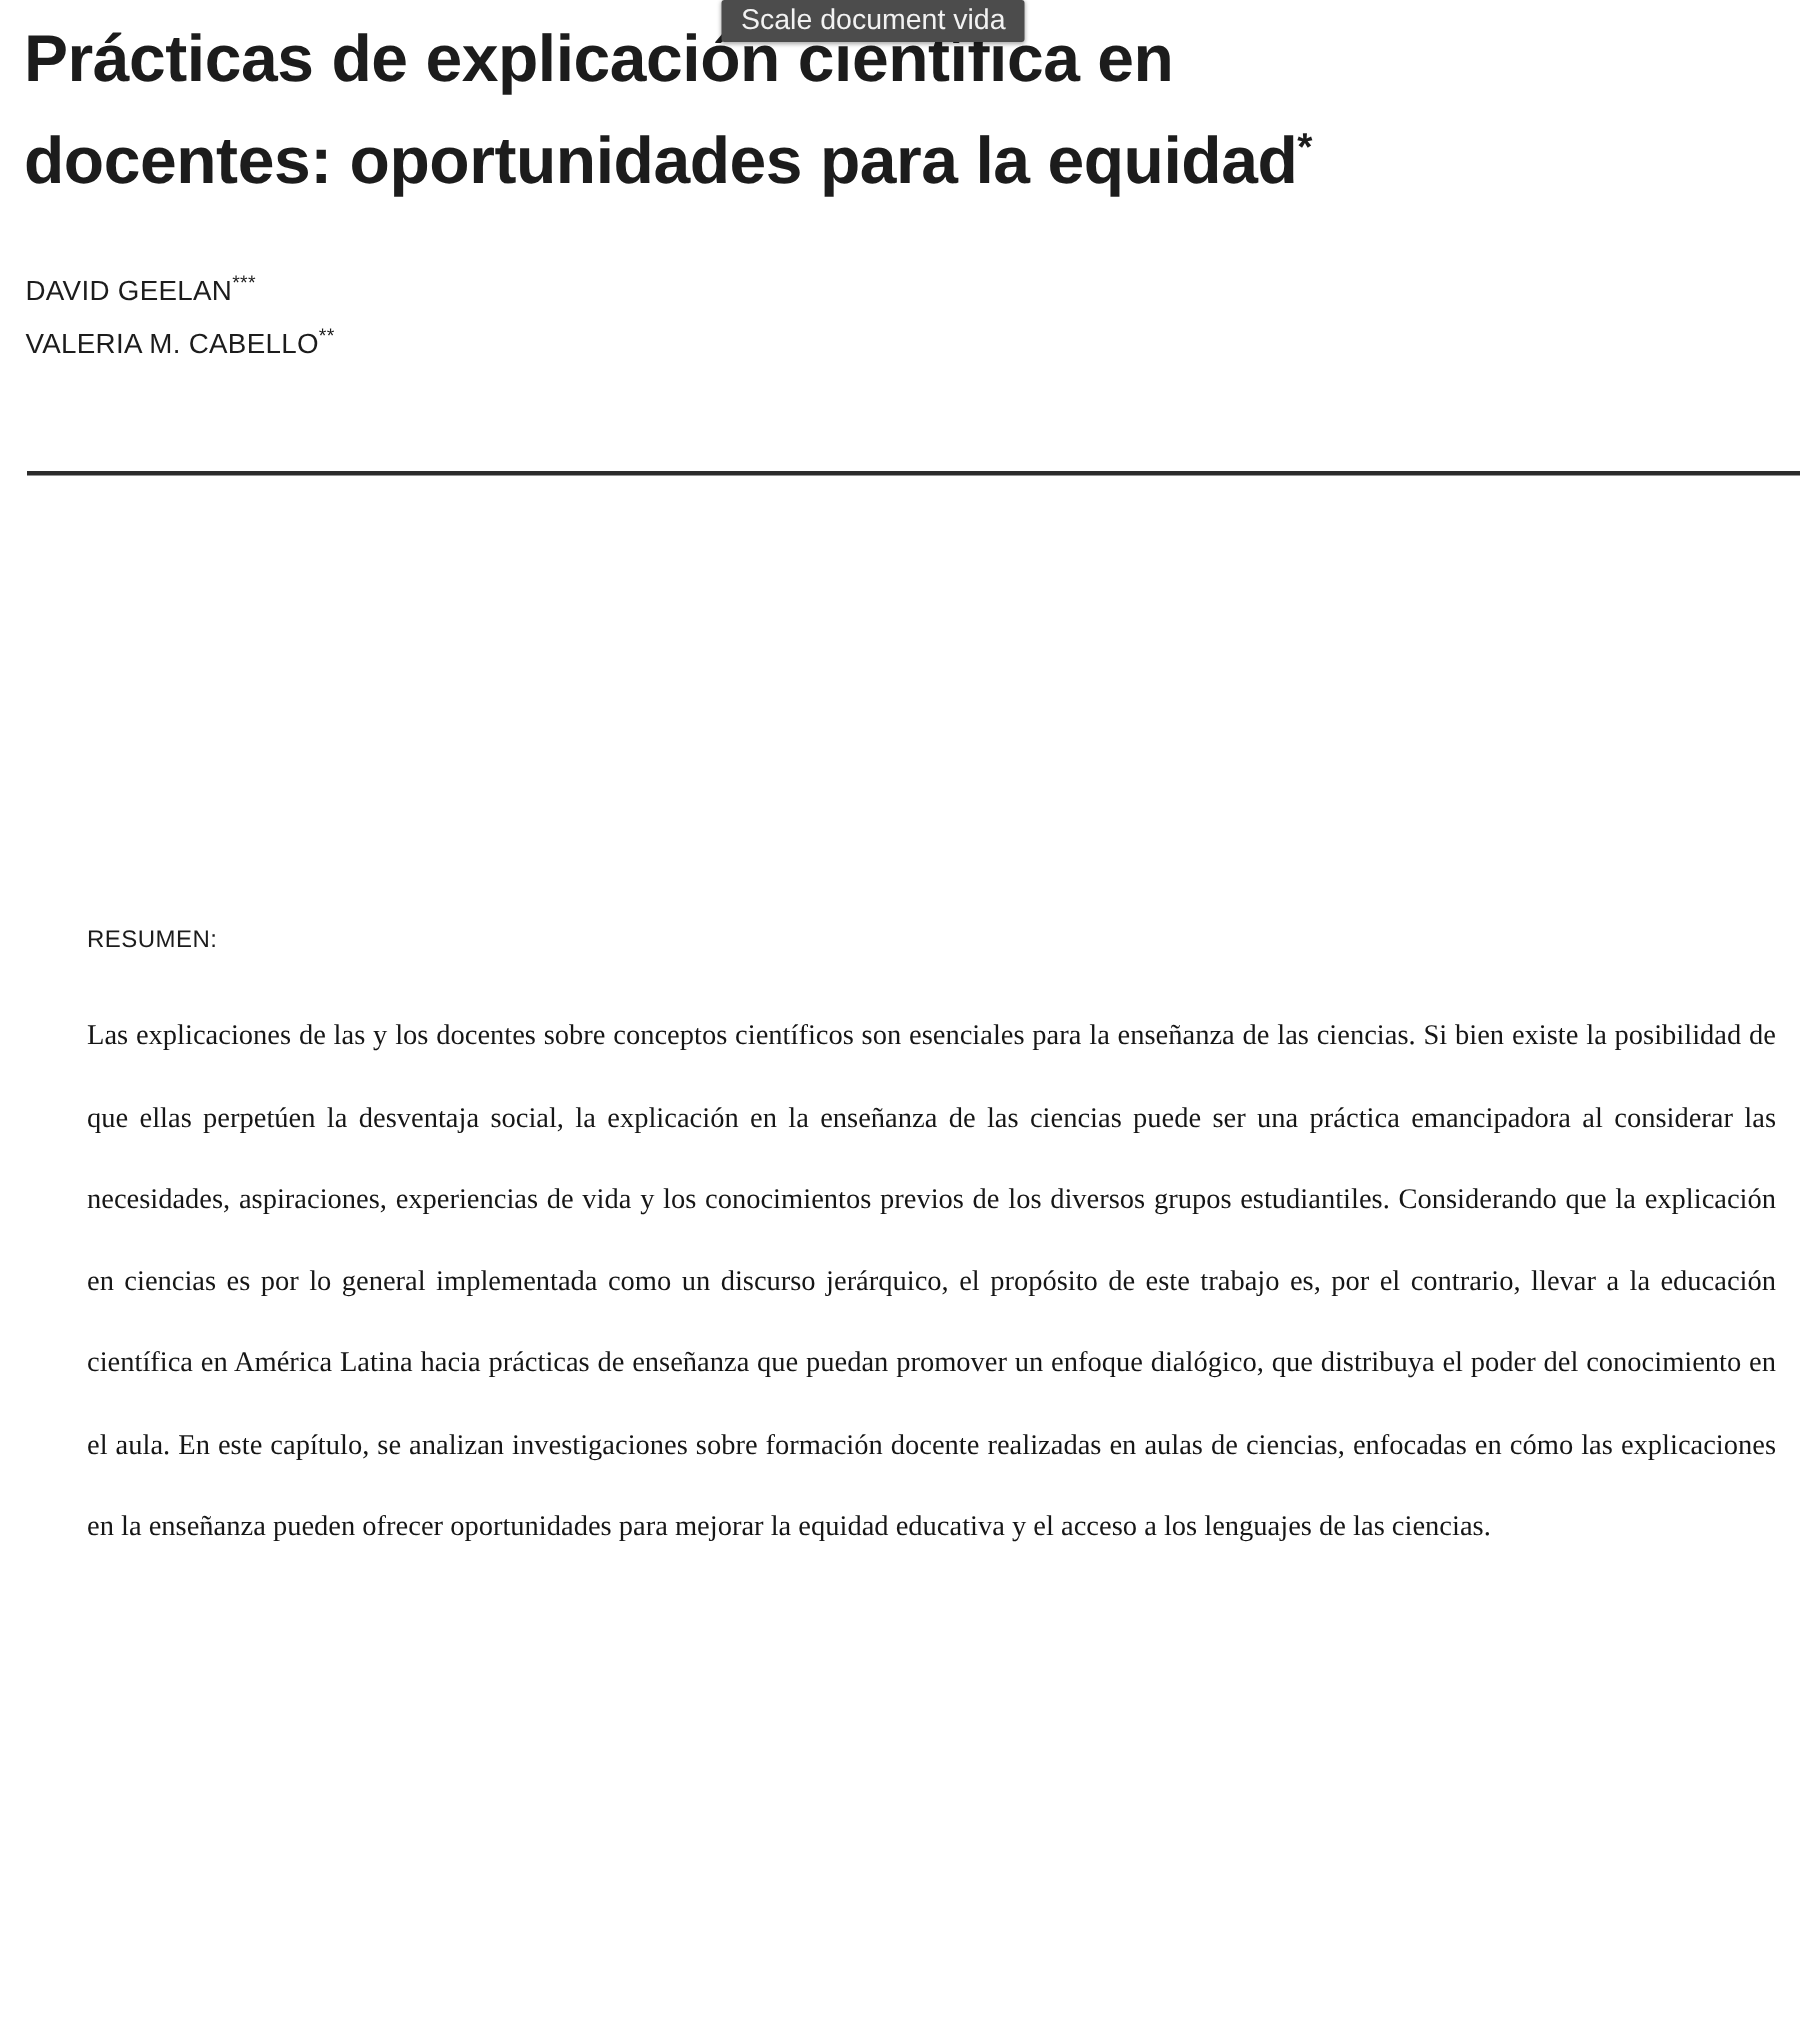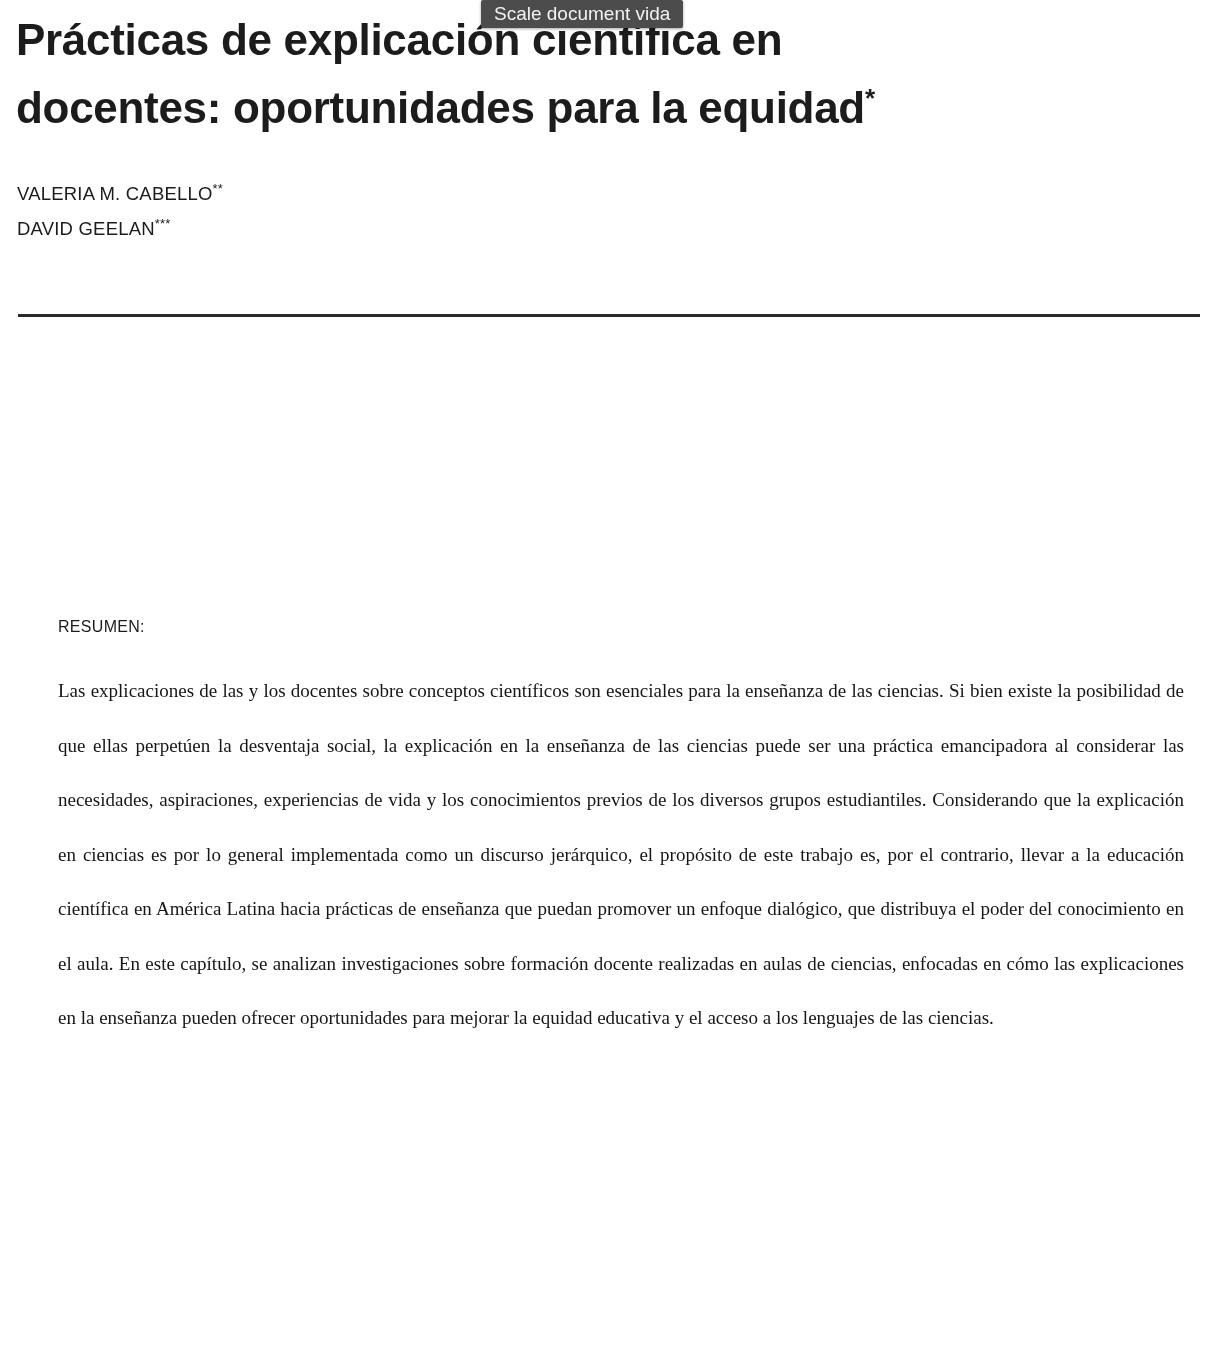--- a/index.html
+++ b/index.html
@@ -129,22 +129,22 @@
 </style>
 </head>
 <body>
 
 <div class="page">
 
   <h1 class="doc-title"><span>Prácticas de explicación científica en
 docentes: oportunidades para la equidad</span><span class="star">*</span></h1>
 
   <div class="authors">
+    <div class="author-line"><span>DAVID GEELAN</span><span class="marks">***</span></div>
     <div class="author-line"><span>VALERIA M. CABELLO</span><span class="marks">**</span></div>
-    <div class="author-line"><span>DAVID GEELAN</span><span class="marks">***</span></div>
   </div>
 
   <hr class="divider">
 
   <div class="abstract">
     <div class="abstract-heading">RESUMEN:</div>
     <p class="abstract-body">Las explicaciones de las y los docentes sobre conceptos científicos son esenciales para la enseñanza de las ciencias. Si bien existe la posibilidad de que ellas perpetúen la desventaja social, la explicación en la enseñanza de las ciencias puede ser una práctica emancipadora al considerar las necesidades, aspiraciones, experiencias de vida y los conocimientos previos de los diversos grupos estudiantiles. Considerando que la explicación en ciencias es por lo general implementada como un discurso jerárquico, el propósito de este trabajo es, por el contrario, llevar a la educación científica en América Latina hacia prácticas de enseñanza que puedan promover un enfoque dialógico, que distribuya el poder del conocimiento en el aula. En este capítulo, se analizan investigaciones sobre formación docente realizadas en aulas de ciencias, enfocadas en cómo las explicaciones en la enseñanza pueden ofrecer oportunidades para mejorar la equidad educativa y el acceso a los lenguajes de las ciencias.</p>
   </div>
 
   <div class="tooltip">

